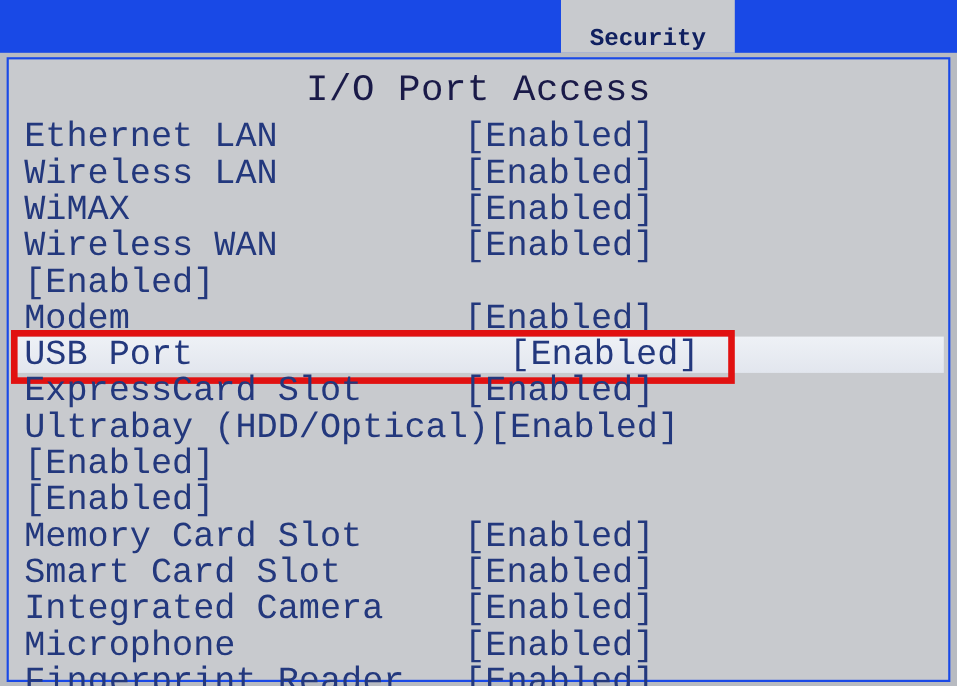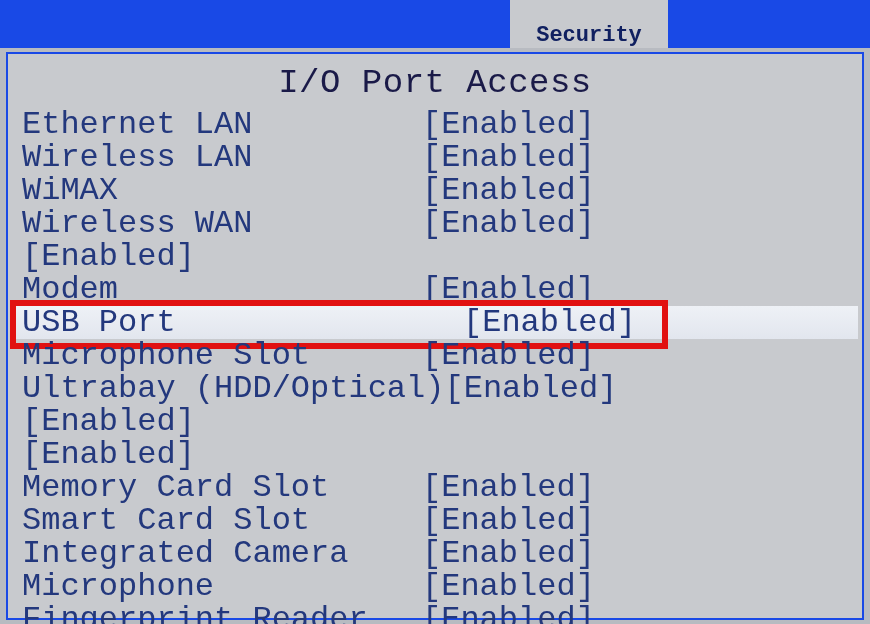--- a/index.html
+++ b/index.html
@@ -112,21 +112,21 @@
       <div class="row">
         <div class="label">Modem</div>
         <div class="value">[Enabled]</div>
       </div>
       <div class="row selected">
         <div class="label">USB Port</div>
         <div class="value">[Enabled]</div>
         <div class="highlight-box"></div>
       </div>
       <div class="row">
-        <div class="label">Microphone Slot</div>
+        <div class="label">ExpressCard Slot</div>
         <div class="value">[Enabled]</div>
       </div>
       <div class="row">
         <div class="label">Ultrabay (HDD/Optical)</div>
         <div class="value">[Enabled]</div>
       </div>
       <div class="row">
         <div class="value">[Enabled]</div>
       </div>
       <div class="row">

